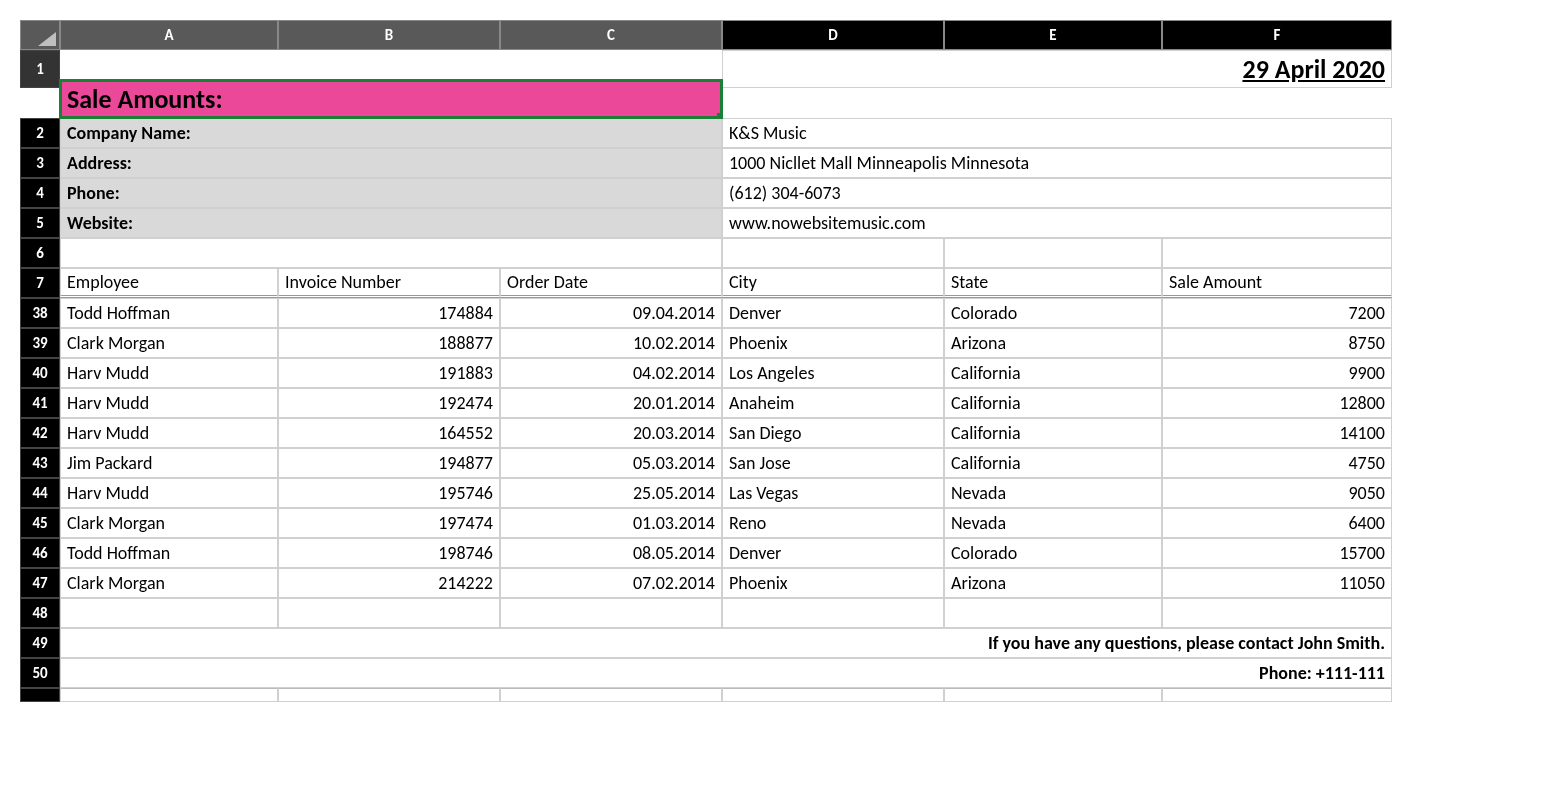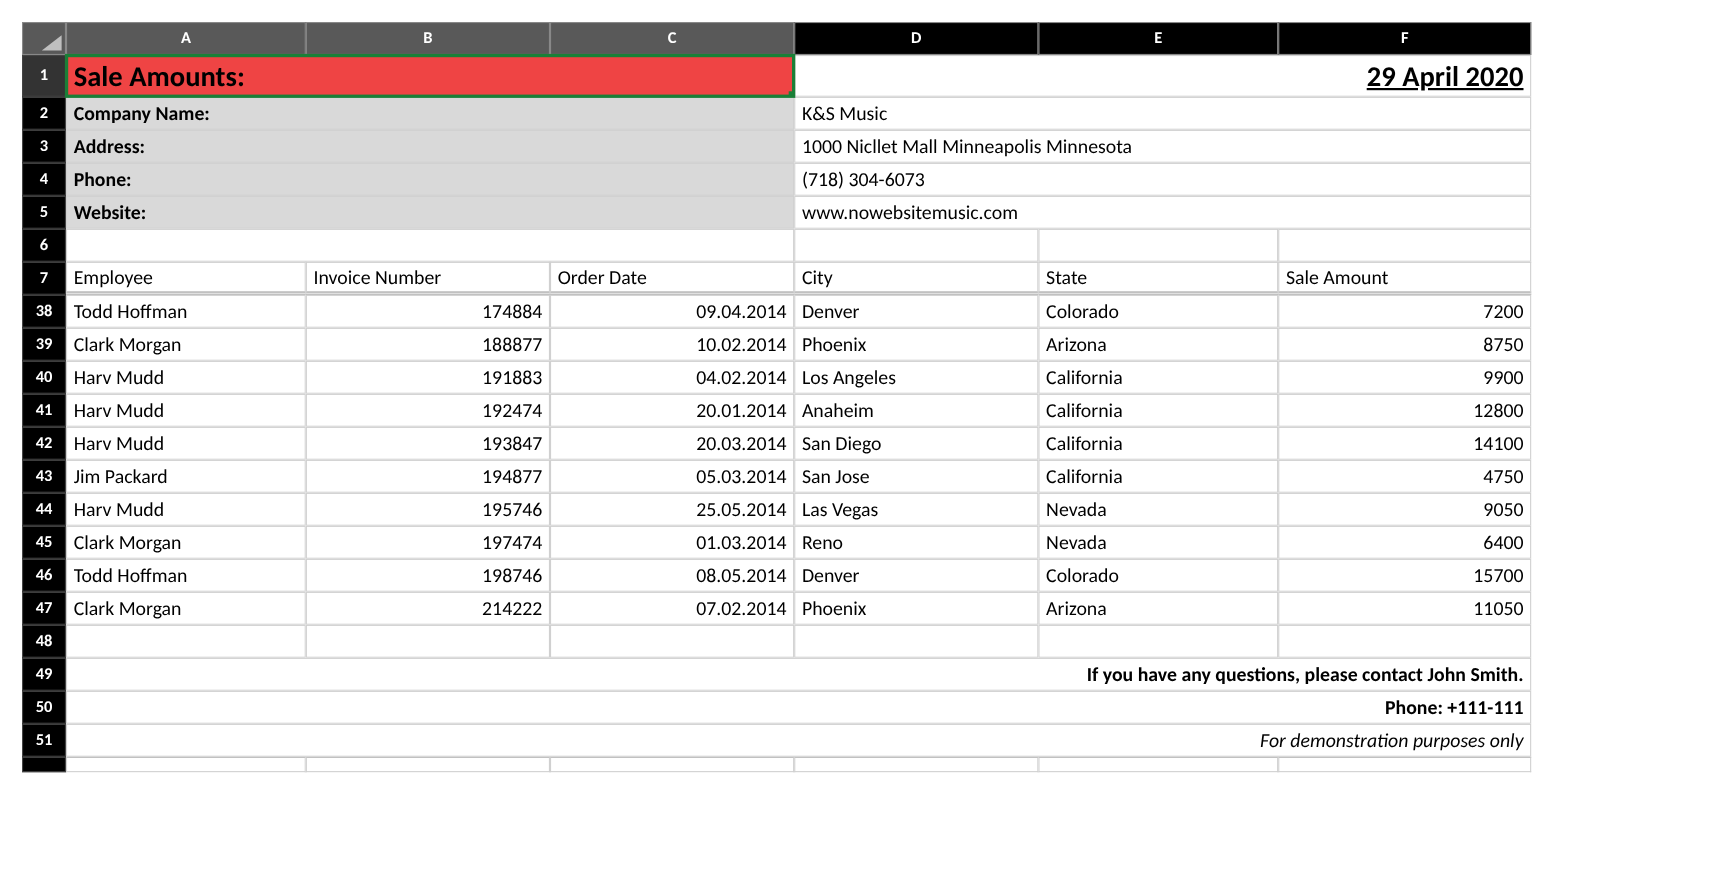--- a/index.html
+++ b/index.html
@@ -72,21 +72,22 @@
   .wD { width: 222px; }
   .wE { width: 218px; }
   .wF { width: 230px; }
   .hbig { height: 38px; }
   .merged-ABC { width: 662px; }
   .merged-DEF { width: 670px; }
   .merged-ALL { width: 1332px; }
   .title {
     font-size: 26px;
     font-weight: bold;
-    background: #ef4444;
+    background: #ec4899;
+    margin-top: 30px;
   }
   .date {
     font-size: 26px;
     font-weight: bold;
     justify-content: flex-end;
     text-decoration: underline;
   }
   .label {
     font-weight: bold;
     background: #d9d9d9;
@@ -147,21 +148,21 @@
         <div class="cell merged-DEF">K&amp;S Music</div>
       </div>
       <div class="row">
         <div class="rowh">3</div>
         <div class="cell merged-ABC label">Address:</div>
         <div class="cell merged-DEF">1000 Nicllet Mall Minneapolis Minnesota</div>
       </div>
       <div class="row">
         <div class="rowh">4</div>
         <div class="cell merged-ABC label">Phone:</div>
-        <div class="cell merged-DEF">(718) 304-6073</div>
+        <div class="cell merged-DEF">(612) 304-6073</div>
       </div>
       <div class="row">
         <div class="rowh">5</div>
         <div class="cell merged-ABC label">Website:</div>
         <div class="cell merged-DEF">www.nowebsitemusic.com</div>
       </div>
     </div>
 
   
   <div class="row">
@@ -217,21 +218,21 @@
         <div class="cell wA">Harv Mudd</div>
         <div class="cell wB right">192474</div>
         <div class="cell wC right">20.01.2014</div>
         <div class="cell wD">Anaheim</div>
         <div class="cell wE">California</div>
         <div class="cell wF right">12800</div>
       </div>
       <div class="row">
         <div class="rowh">42</div>
         <div class="cell wA">Harv Mudd</div>
-        <div class="cell wB right">193847</div>
+        <div class="cell wB right">164552</div>
         <div class="cell wC right">20.03.2014</div>
         <div class="cell wD">San Diego</div>
         <div class="cell wE">California</div>
         <div class="cell wF right">14100</div>
       </div>
       <div class="row">
         <div class="rowh">43</div>
         <div class="cell wA">Jim Packard</div>
         <div class="cell wB right">194877</div>
         <div class="cell wC right">05.03.2014</div>
@@ -290,24 +291,20 @@
 
   
   <div id="footer-rows">
       <div class="row">
         <div class="rowh">49</div>
         <div class="cell merged-ALL right bold">If you have any questions, please contact John Smith.</div>
       </div>
       <div class="row">
         <div class="rowh">50</div>
         <div class="cell merged-ALL right bold">Phone: +111-111</div>
-      </div>
-      <div class="row">
-        <div class="rowh">51</div>
-        <div class="cell merged-ALL right ital">For demonstration purposes only</div>
       </div>
     </div>
 
   
   <div class="row lastrow">
     <div class="rowh"></div>
     <div class="cell wA"></div>
     <div class="cell wB"></div>
     <div class="cell wC"></div>
     <div class="cell wD"></div>

